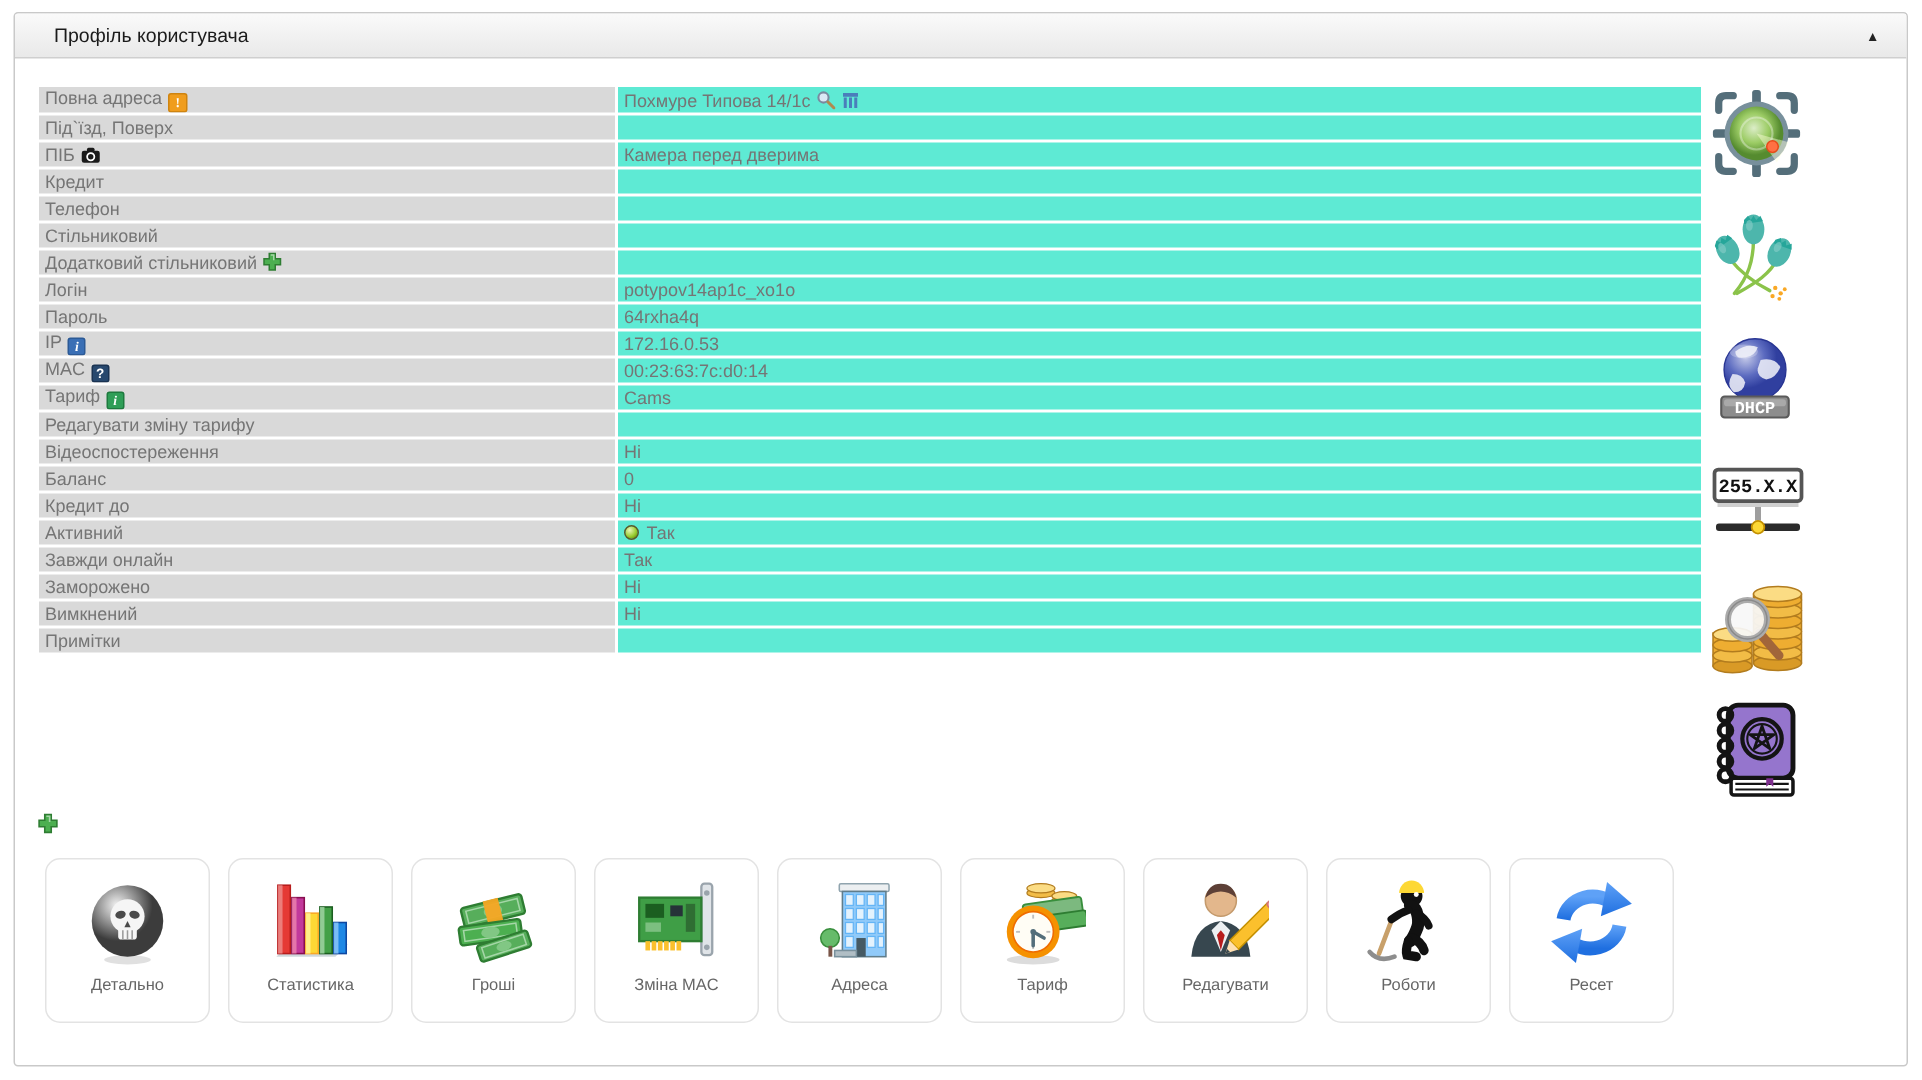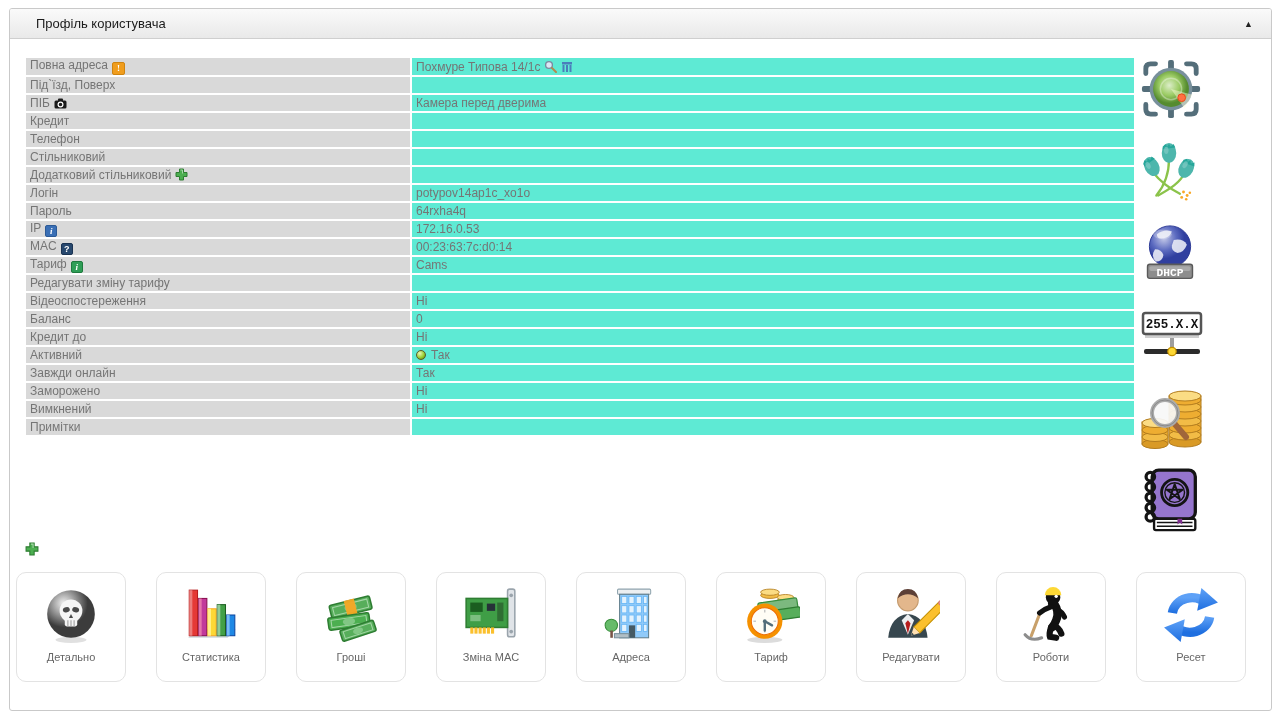--- a/index.html
+++ b/index.html
@@ -26,21 +26,21 @@
   .sq.iblue { background:#3a6fb5; border:1px solid #2c5a96; font-style:italic; line-height:10px;}
   .sq.qdark { background:#27486e; border:1px solid #1a3352; line-height:10px; font-family:"Liberation Sans",sans-serif;}
   .sq.igreen { background:#2f9e57; border:1px solid #1e7a3e; font-style:italic; line-height:10px;}
   .ball { display:inline-block; width:10px; height:10px; border-radius:50%; margin-right:5px;
           vertical-align:-1px;
           background:radial-gradient(circle at 35% 30%, #e9f7b9, #9acd32 55%, #4c7a00 100%);
           border:1px solid #5a5a2a; }
   .sideicons { position:absolute; left:1130px; top:46px; width:70px; }
   .sideicon { position:absolute; left:0; width:70px; text-align:left; cursor:pointer; }
   .addbtn { position:absolute; left:15px; top:533px; cursor:pointer; line-height:0; }
-  .actions { position:absolute; left:6px; top:563px; display:flex; gap:30px;justify-content:space-between; }
+  .actions { position:absolute; left:20px; top:563px; display:flex; gap:12px;justify-content:space-between; }
   .card { width:110px; height:110px; border:1px solid #e3e3e3; border-radius:10px; background:#fff;
           display:flex; flex-direction:column; align-items:center; cursor:pointer; }
   .card .icbox { height:76px; display:flex; align-items:center; justify-content:center; padding-top:8px; }
   .card .cap { font-size:11px; color:#666; margin-top:2px; }
   svg text { font-family:"Liberation Mono", monospace; }
 </style>
 </head>
 <body>
 
 <div class="frame">

